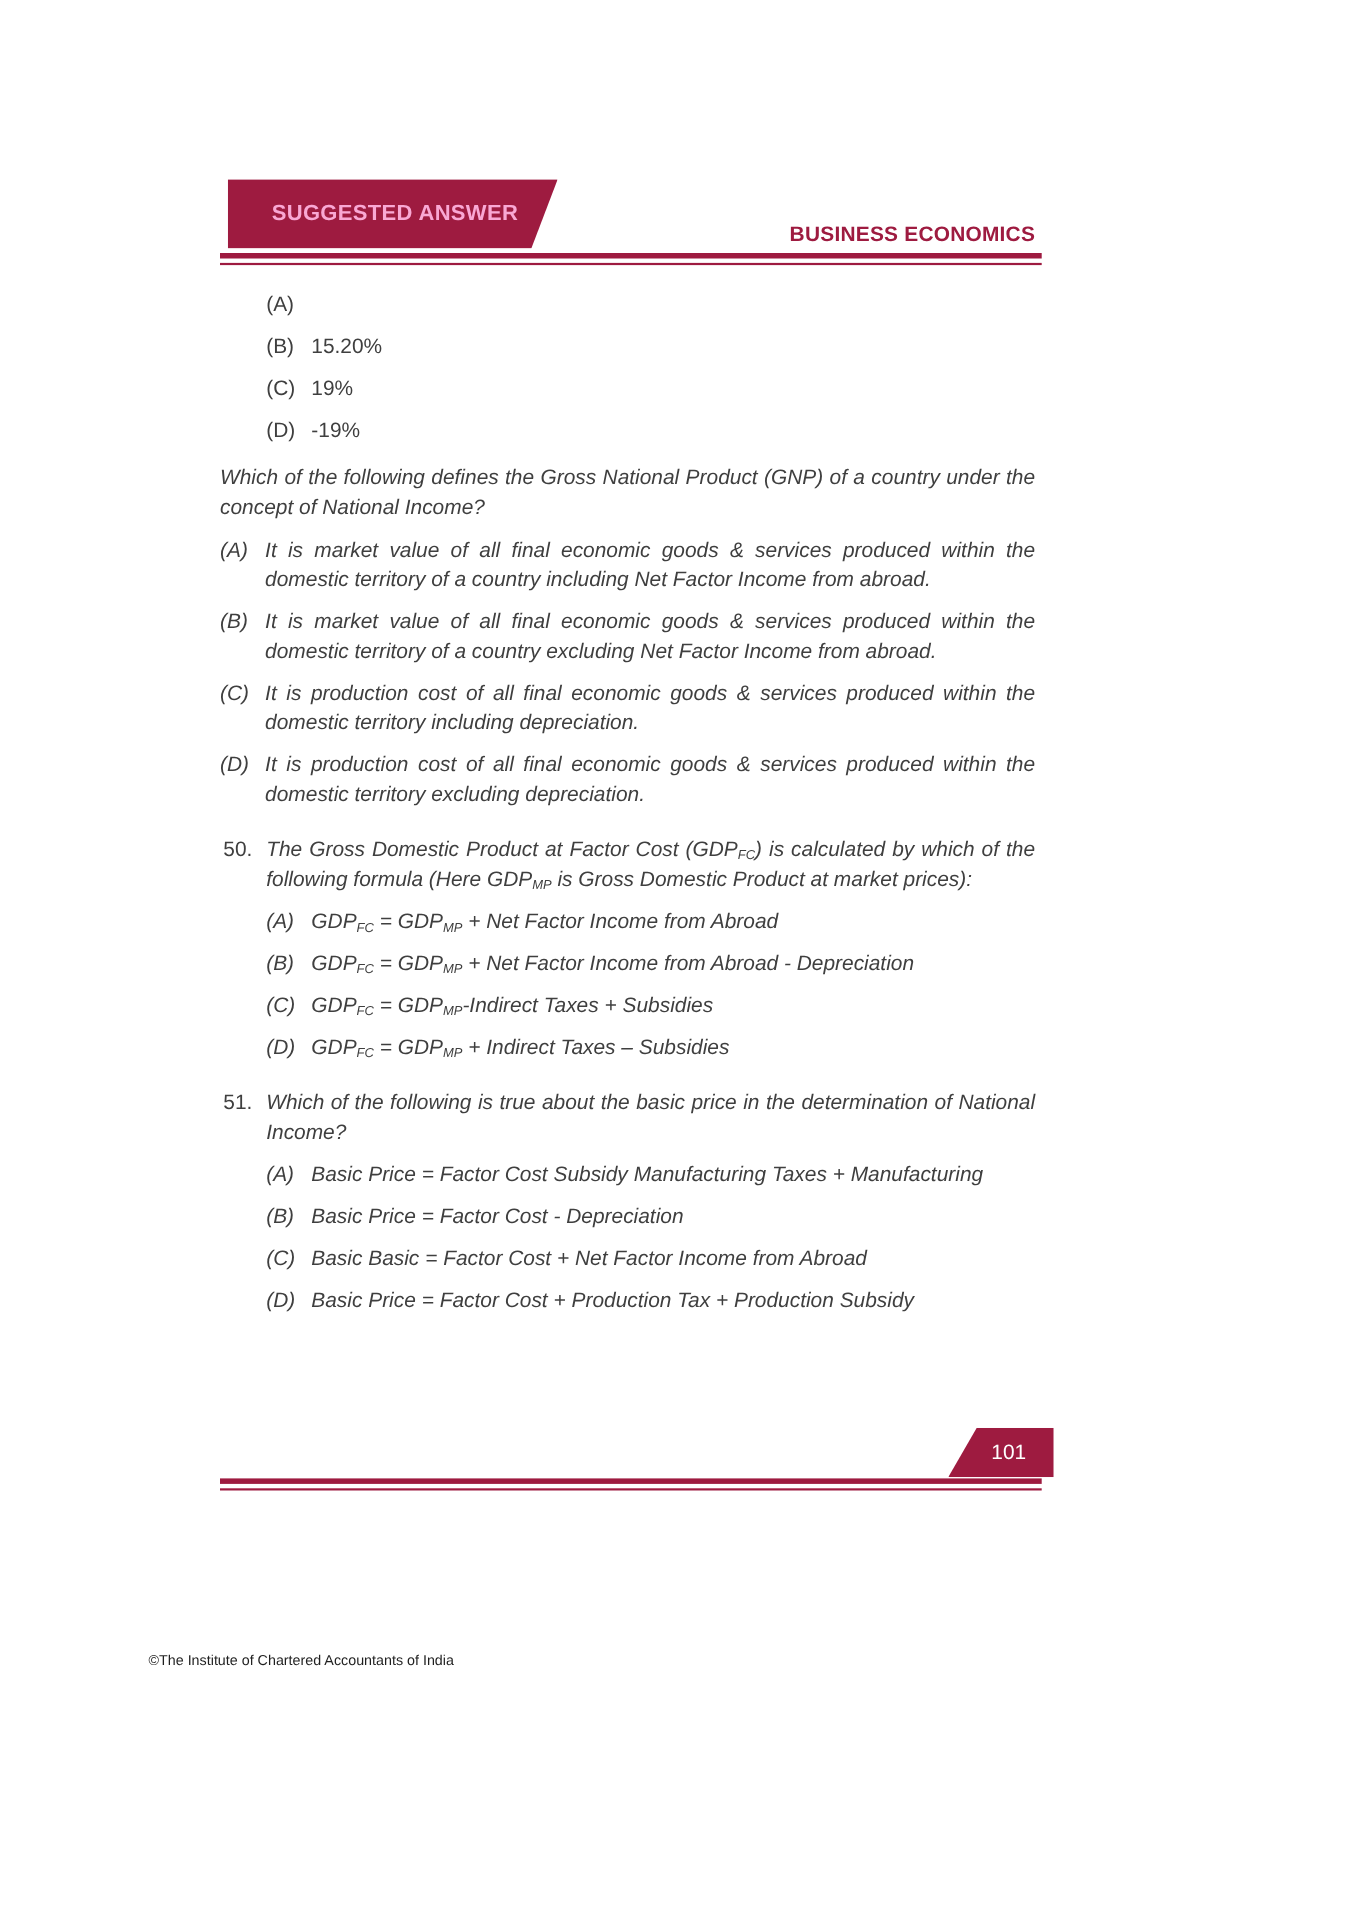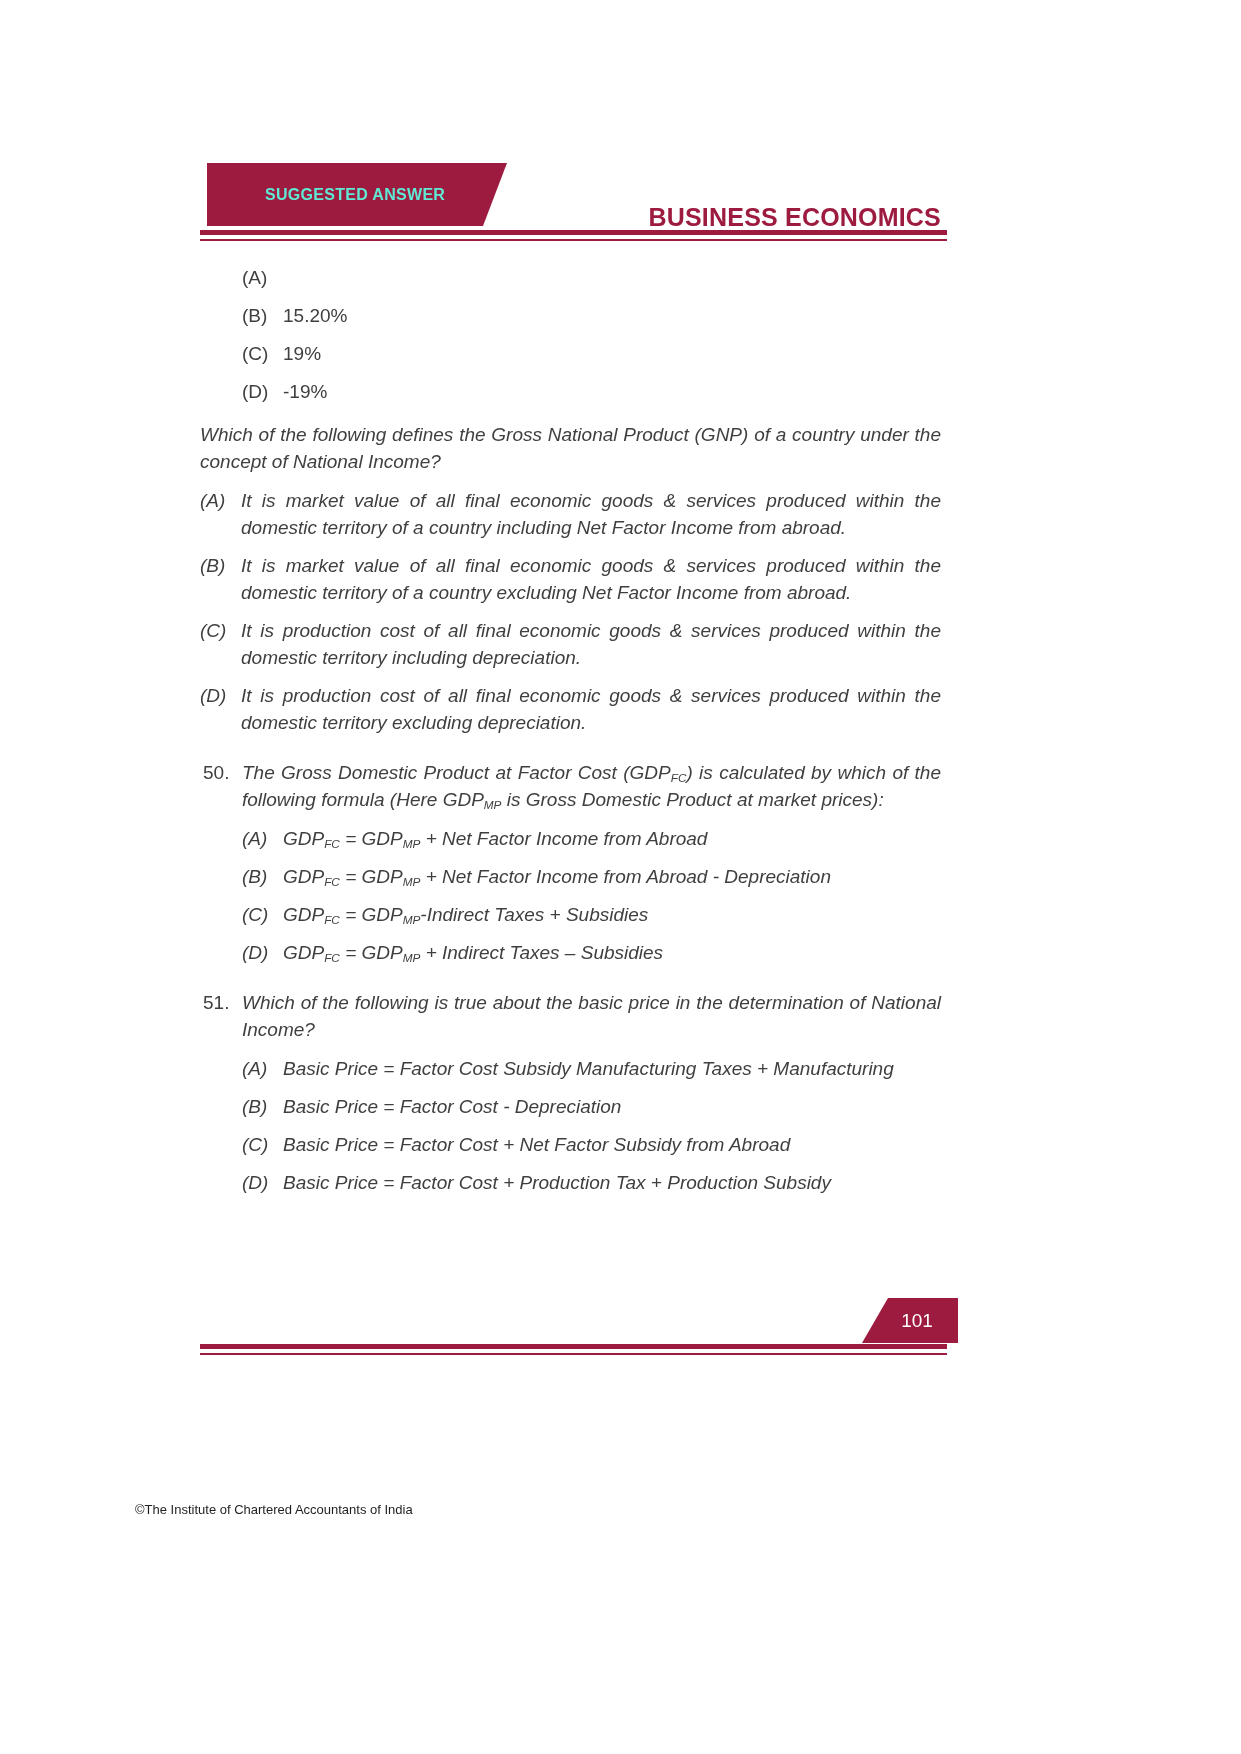--- a/index.html
+++ b/index.html
@@ -19,33 +19,33 @@
     left: 207px;
     top: 163px;
     width: 300px;
     height: 63px;
     background: #9E1B40;
     clip-path: polygon(0 0, 100% 0, calc(100% - 24px) 100%, 0 100%);
     display: flex;
     align-items: center;
   }
   .banner-label {
-    color: #5eead4;
+    color: #f9a8d4;
     font-weight: bold;
-    font-size: 16px;
-    padding-left: 58px;
+    font-size: 20px;
+    padding-left: 40px;
     letter-spacing: 0.3px;
   }
   .subject {
     position: absolute;
     top: 203px;
     right: 300px;
     color: #9E1B40;
     font-weight: bold;
-    font-size: 25px;
+    font-size: 19px;
     letter-spacing: 0.2px;
   }
   .rule-thick {
     position: absolute;
     left: 200px;
     width: 747px;
     height: 5px;
     background: #9E1B40;
   }
   .rule-thin {
@@ -213,21 +213,21 @@
       <div class="opt-row">
         <div class="opt-label">(A)</div>
         <div class="opt-text">Basic Price = Factor Cost Subsidy Manufacturing Taxes + Manufacturing</div>
       </div>
       <div class="opt-row">
         <div class="opt-label">(B)</div>
         <div class="opt-text no-justify">Basic Price = Factor Cost - Depreciation</div>
       </div>
       <div class="opt-row">
         <div class="opt-label">(C)</div>
-        <div class="opt-text no-justify">Basic Price = Factor Cost + Net Factor Subsidy from Abroad</div>
+        <div class="opt-text no-justify">Basic Basic = Factor Cost + Net Factor Income from Abroad</div>
       </div>
       <div class="opt-row">
         <div class="opt-label">(D)</div>
         <div class="opt-text no-justify">Basic Price = Factor Cost + Production Tax + Production Subsidy</div>
       </div>
     </div>
   </div>
 
 </div>
 

